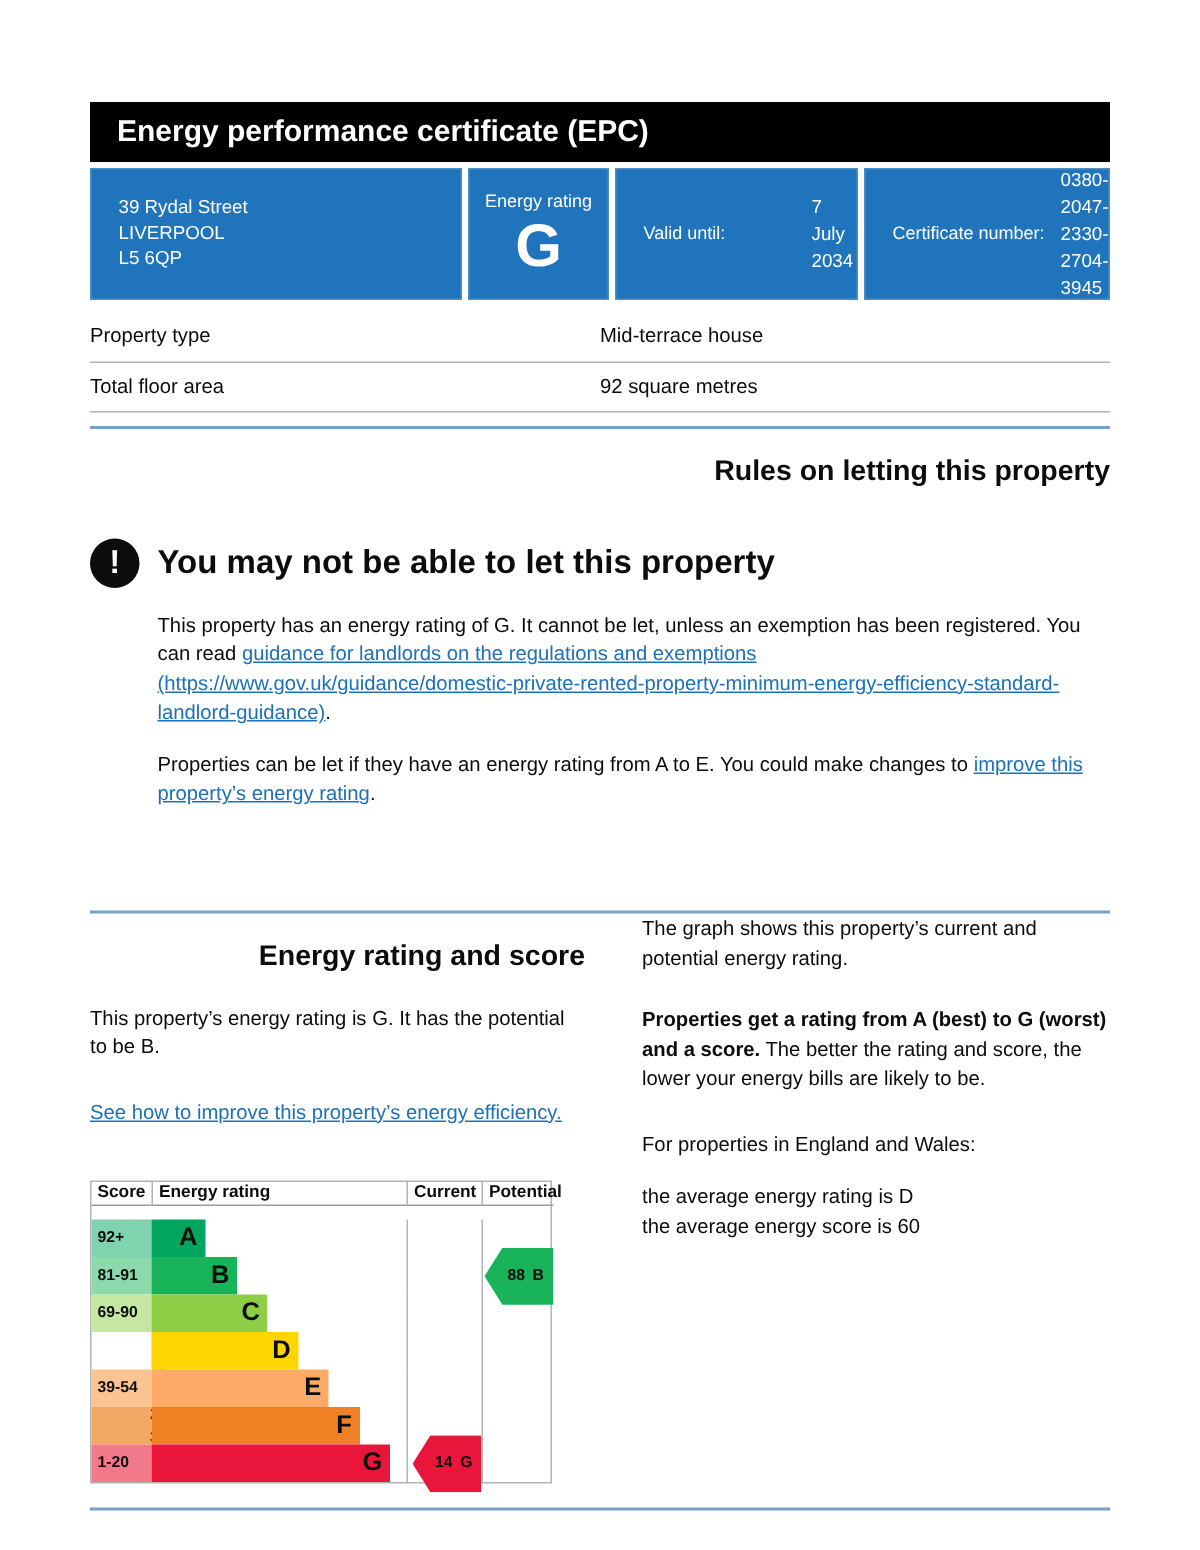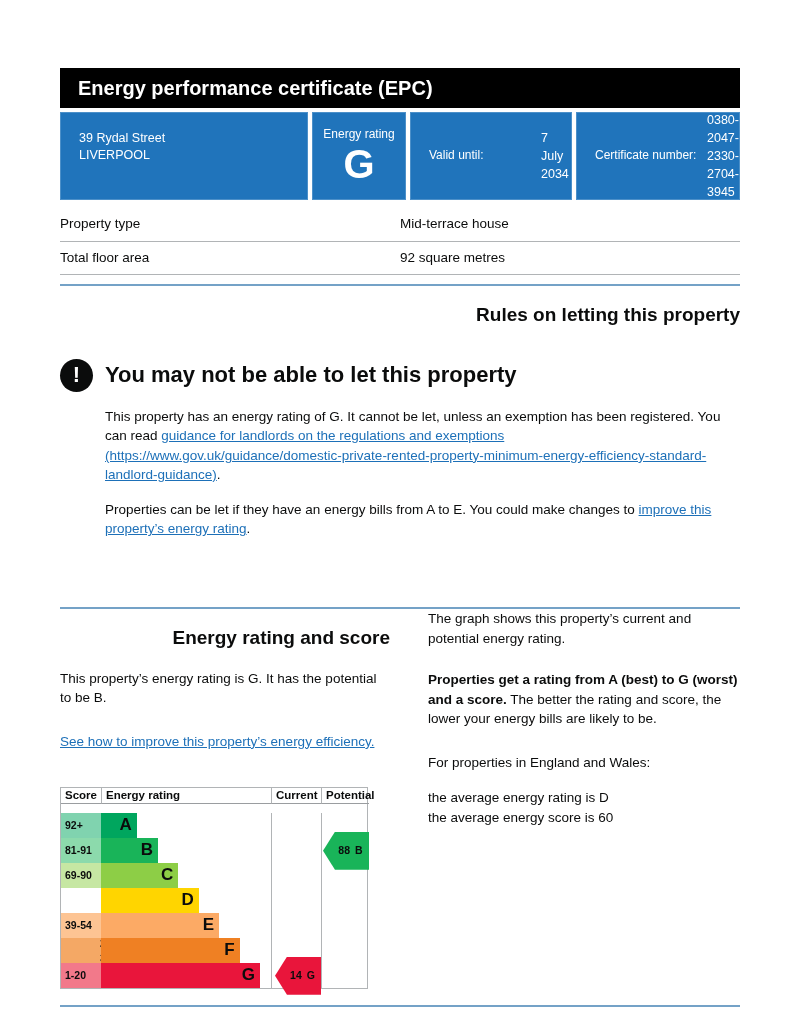--- a/index.html
+++ b/index.html
@@ -96,20 +96,21 @@
 <div class="page">
 
   <div class="title-bar">
     <span>Energy performance certificate (EPC)</span>
   </div>
 
   <div class="summary-panel">
     <div class="blue-box addr-box">
       <div>39 Rydal Street</div>
       <div>LIVERPOOL</div>
+      <div>L5 6QP</div>
     </div>
     <div class="blue-box rating-box">
       <div class="lbl">Energy rating</div>
       <div class="big">G</div>
     </div>
     <div class="validity">
       <div class="blue-box vrow">
         <span class="vlabel">Valid until:</span>
         <span class="vvalue">7 July 2034</span>
       </div>
@@ -137,21 +138,21 @@
 
   <div class="warning">
     <div class="warning-head">
       <div class="warning-icon">
         <span>!</span>
       </div>
       <div class="warning-title">You may not be able to let this property</div>
     </div>
     <div class="warning-body">
       <p><span>This property has an energy rating of G. It cannot be let, unless an exemption has been registered. You can read </span><a href="#" class="link">guidance for landlords on the regulations and exemptions (https://www.gov.uk/guidance/domestic-private-rented-property-minimum-energy-efficiency-standard-landlord-guidance)</a><span>.</span></p>
-      <p><span>Properties can be let if they have an energy bills from A to E. You could make changes to </span><a href="#" class="link">improve this property’s energy rating</a><span>.</span></p>
+      <p><span>Properties can be let if they have an energy rating from A to E. You could make changes to </span><a href="#" class="link">improve this property’s energy rating</a><span>.</span></p>
     </div>
   </div>
 
   <hr class="blue-rule rule-2">
 
   <div class="two-col">
     <div class="col-left">
       <h2 class="section-heading">Energy rating and score</h2>
       <p class="intro">This property’s energy rating is G. It has the potential to be B.</p>
       <a href="#" class="link improve">See how to improve this property’s energy efficiency.</a>

